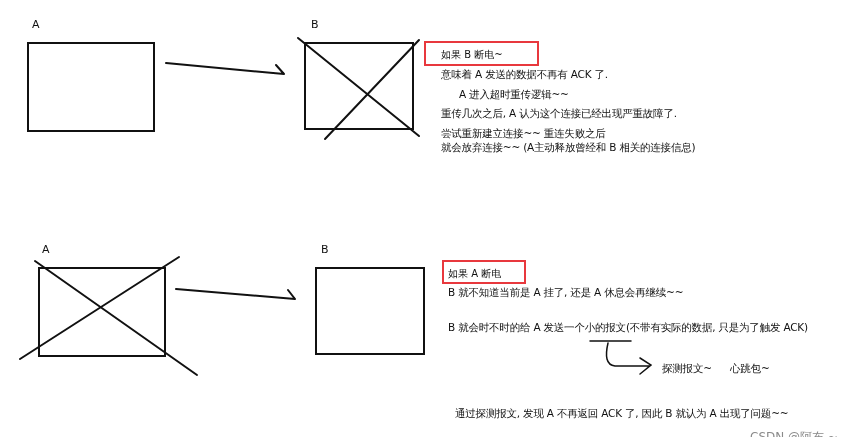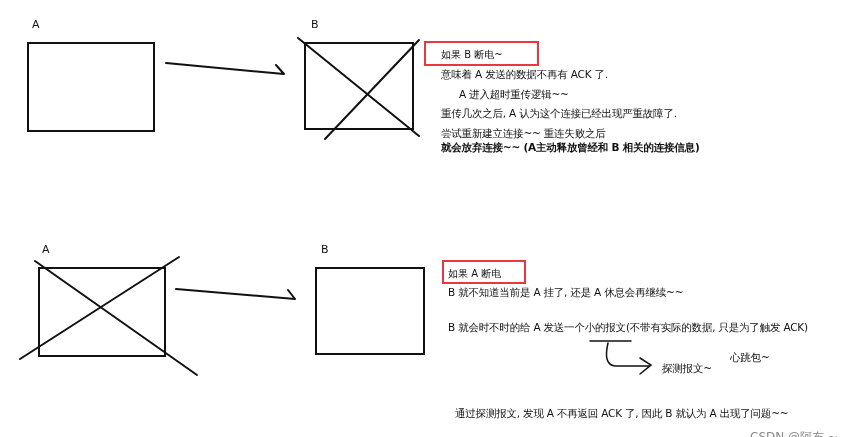--- a/index.html
+++ b/index.html
@@ -42,29 +42,29 @@
 <div class="lbl" style="left:32px;top:19px;">A</div>
 <div class="lbl" style="left:311px;top:19px;">B</div>
 
 <div class="redbox" style="left:424px;top:41px;width:115px;height:25px;"></div>
 <div class="title" style="left:441px;top:48px;">如果 B 断电~</div>
 
 <div class="note" style="left:441px;top:65px;">意味着 A 发送的数据不再有 ACK 了.</div>
 <div class="note" style="left:441px;top:84.5px;margin-left:18px;">A 进入超时重传逻辑~~</div>
 <div class="note" style="left:441px;top:104px;">重传几次之后, A 认为这个连接已经出现严重故障了.</div>
 <div class="note" style="left:441px;top:123.5px;">尝试重新建立连接~~ 重连失败之后</div>
-<div class="note" style="left:441px;top:138px;font-weight:bold;">就会放弃连接~~ (A主动释放曾经和 B 相关的连接信息)</div>
+<div class="note" style="left:441px;top:138px;">就会放弃连接~~ (A主动释放曾经和 B 相关的连接信息)</div>
 
 <div class="lbl" style="left:42px;top:244px;">A</div>
 <div class="lbl" style="left:321px;top:244px;">B</div>
 
 <div class="redbox" style="left:442px;top:260px;width:84px;height:24px;"></div>
 <div class="title" style="left:448px;top:267px;">如果 A 断电</div>
 
 <div class="note" style="left:448px;top:283px;">B 就不知道当前是 A 挂了, 还是 A 休息会再继续~~</div>
 <div class="note" style="left:448px;top:318px;">B 就会时不时的给 A 发送一个小的报文(不带有实际的数据, 只是为了触发 ACK)</div>
 
 <div class="note" style="left:662px;top:359px;text-align:center;">探测报文~</div>
-<div class="note" style="left:730px;top:348px;">心跳包~</div>
+<div class="note" style="left:730px;top:359px;">心跳包~</div>
 
 <div class="note" style="left:455px;top:404px;">通过探测报文, 发现 A 不再返回 ACK 了, 因此 B 就认为 A 出现了问题~~</div>
 
 <div class="watermark" style="left:750px;top:413px;margin-top:16px;">CSDN @阿布 ~</div>
 
 </body></html>

